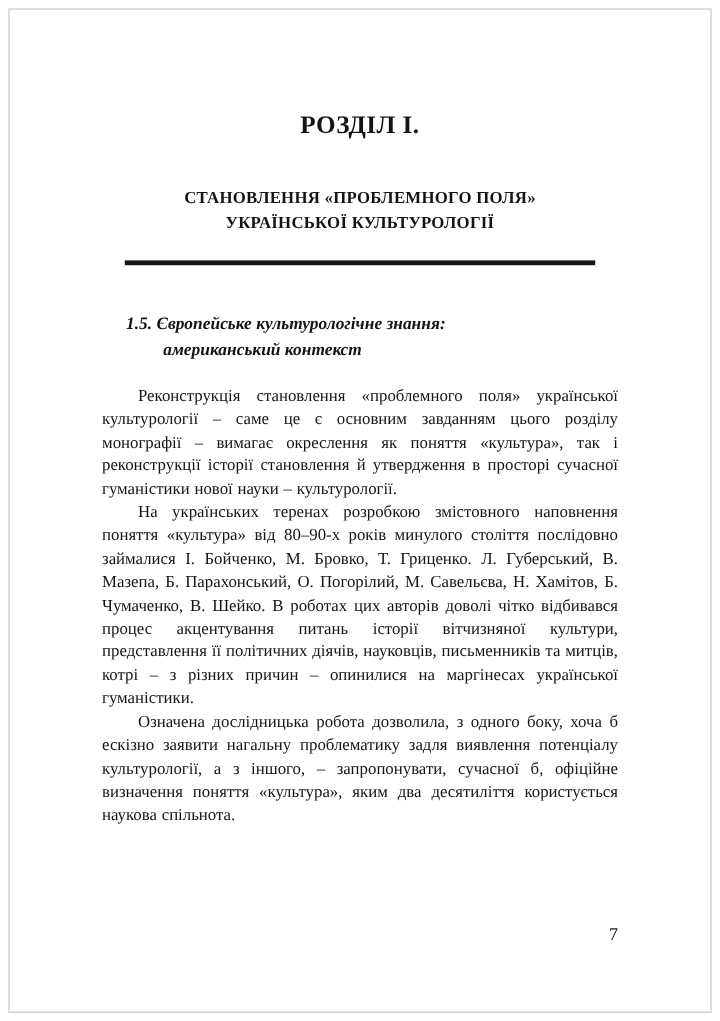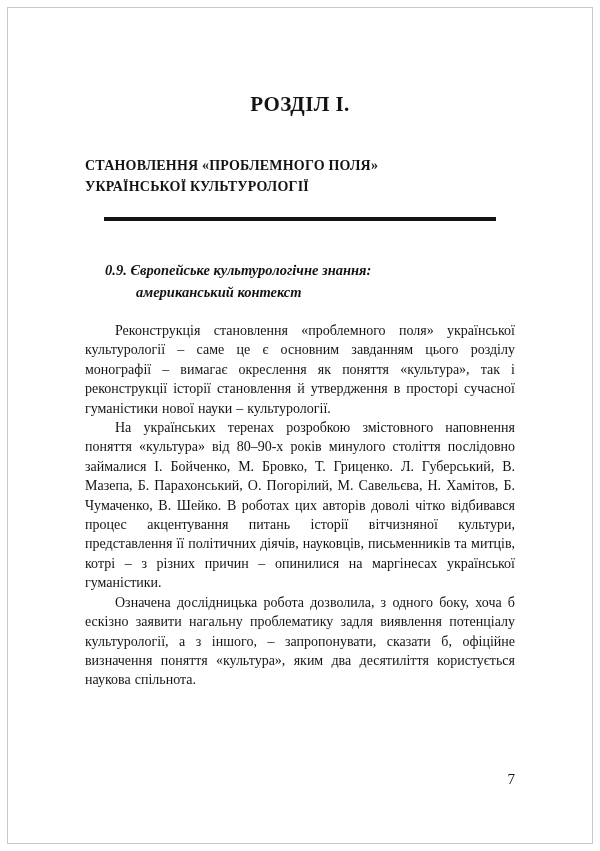--- a/index.html
+++ b/index.html
@@ -31,20 +31,21 @@
   }
   .chapter-title {
     text-align: center;
     font-weight: bold;
     font-size: 21px;
     line-height: 21px;
     letter-spacing: 0.4px;
     margin: 0 0 40px 0;
   }
   .chapter-subtitle {
+    text-align: center;
     font-weight: bold;
     font-size: 14px;
     line-height: 21px;
     letter-spacing: 0.2px;
     white-space: pre-line;
     margin: 0 0 20px 0;
   }
   .divider {
     height: 4px;
     background: #141414;
@@ -85,25 +86,25 @@
 
   <div class="content">
 
     <h1 class="chapter-title">РОЗДІЛ І.</h1>
 
     <h2 class="chapter-subtitle">СТАНОВЛЕННЯ «ПРОБЛЕМНОГО ПОЛЯ»
 УКРАЇНСЬКОЇ КУЛЬТУРОЛОГІЇ</h2>
 
     <div class="divider"></div>
 
-    <h3 class="section-heading">0.9. Європейське культурологічне знання:
+    <h3 class="section-heading">1.5. Європейське культурологічне знання:
 американський контекст</h3>
 
     <div class="body-text">
       <p>Реконструкція становлення «проблемного поля» української культурології – саме це є основним завданням цього розділу монографії – вимагає окреслення як поняття «культура», так і реконструкції історії становлення й утвердження в просторі сучасної гуманістики нової науки – культурології.</p>
       <p>На українських теренах розробкою змістовного наповнення поняття «культура» від 80–90-х років минулого століття послідовно займалися І. Бойченко, М. Бровко, Т. Гриценко. Л. Губерський, В. Мазепа, Б. Парахонський, О. Погорілий, М. Савельєва, Н. Хамітов, Б. Чумаченко, В. Шейко. В роботах цих авторів доволі чітко відбивався процес акцентування питань історії вітчизняної культури, представлення її політичних діячів, науковців, письменників та митців, котрі – з різних причин – опинилися на маргінесах української гуманістики.</p>
-      <p>Означена дослідницька робота дозволила, з одного боку, хоча б ескізно заявити нагальну проблематику задля виявлення потенціалу культурології, а з іншого, – запропонувати, сказати б, офіційне визначення поняття «культура», яким два десятиліття користується наукова спільнота.</p>
+      <p>Означена дослідницька робота дозволила, з одного боку, хоча б ескізно заявити нагальну проблематику задля виявлення потенціалу культурології, а з іншого, – запропонувати, сучасної б, офіційне визначення поняття «культура», яким два десятиліття користується наукова спільнота.</p>
     </div>
 
   </div>
 
   <div class="page-number">7</div>
 </div>
 
 </body></html>

